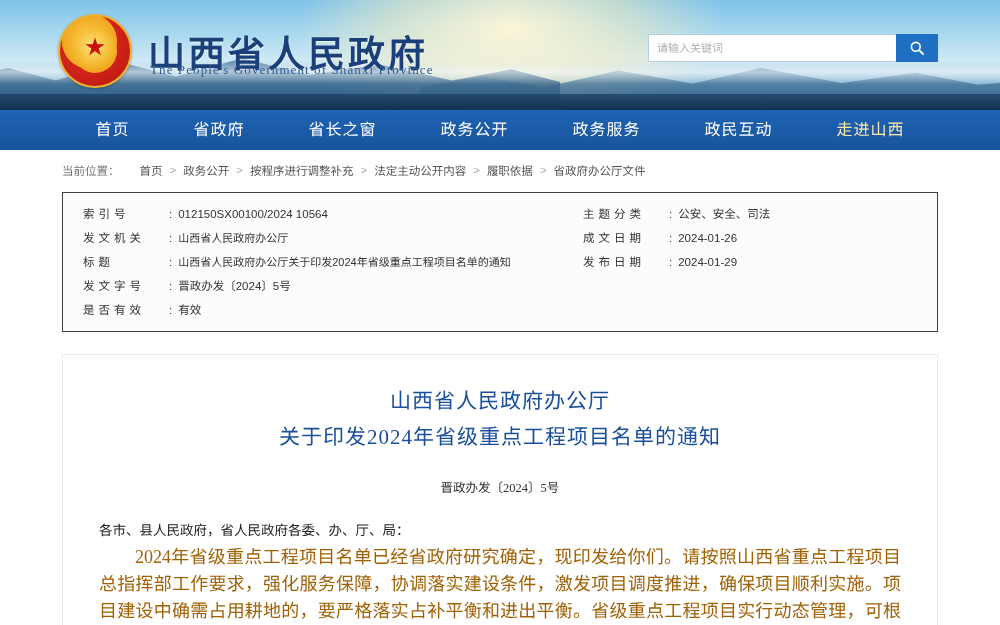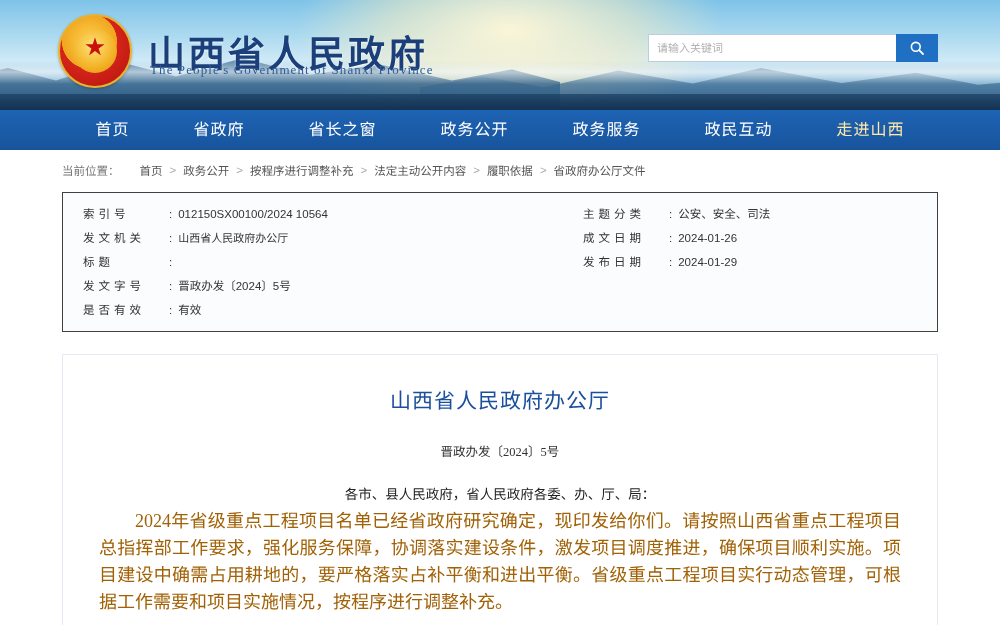--- a/index.html
+++ b/index.html
@@ -155,21 +155,20 @@
     letter-spacing: 1px;
   }
   .doc-number {
     text-align: center; color: #333; font-size: 12.5px;
     margin-top: 22px;
     font-family: "Liberation Serif", serif;
   }
   .doc-greeting {
     margin-top: 22px; font-size: 13.5px; color: #222; line-height: 26px;
     font-family: "Liberation Serif", serif;
-    text-align: center;
   }
   .doc-para {
     font-size: 18px; color: #a16207; line-height: 27px;
     text-indent: 2em; text-align: justify;
     font-family: "Liberation Serif", serif;
   }
 </style>
 </head>
 <body>
 
@@ -234,20 +233,21 @@
       <span class="v">012150SX00100/2024 10564</span>
     </div>
     <div class="metarow">
       <span class="k">发文机关</span>
       <span class="colon">:</span>
       <span class="v small">山西省人民政府办公厅</span>
     </div>
     <div class="metarow">
       <span class="k">标题</span>
       <span class="colon">:</span>
+      <span class="v small">山西省人民政府办公厅关于印发2024年省级重点工程项目名单的通知</span>
     </div>
     <div class="metarow">
       <span class="k">发文字号</span>
       <span class="colon">:</span>
       <span class="v">晋政办发〔2024〕5号</span>
     </div>
     <div class="metarow">
       <span class="k">是否有效</span>
       <span class="colon">:</span>
       <span class="v">有效</span>
@@ -268,17 +268,18 @@
     <div class="metarow">
       <span class="k">发布日期</span>
       <span class="colon">:</span>
       <span class="v">2024-01-29</span>
     </div>
   </div>
 </div>
 
 <div class="docwrap">
   <div class="doc-title">山西省人民政府办公厅</div>
+  <div class="doc-title">关于印发2024年省级重点工程项目名单的通知</div>
   <div class="doc-number">晋政办发〔2024〕5号</div>
   <div class="doc-greeting">各市、县人民政府，省人民政府各委、办、厅、局：</div>
   <div class="doc-para">2024年省级重点工程项目名单已经省政府研究确定，现印发给你们。请按照山西省重点工程项目总指挥部工作要求，强化服务保障，协调落实建设条件，激发项目调度推进，确保项目顺利实施。项目建设中确需占用耕地的，要严格落实占补平衡和进出平衡。省级重点工程项目实行动态管理，可根据工作需要和项目实施情况，按程序进行调整补充。</div>
 
 </div>
 
 </body></html>

